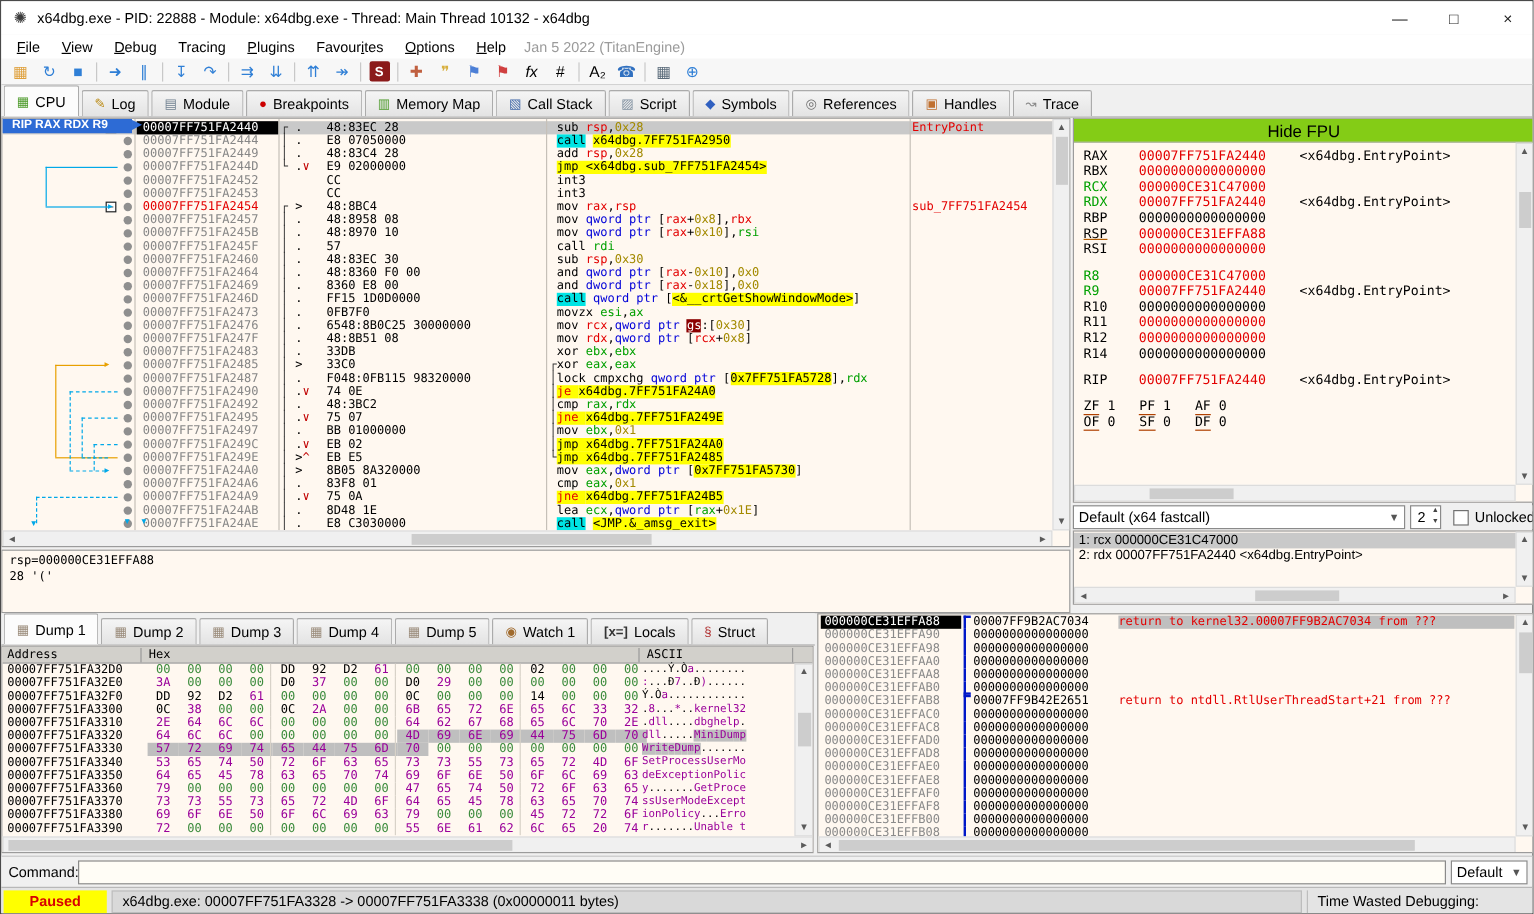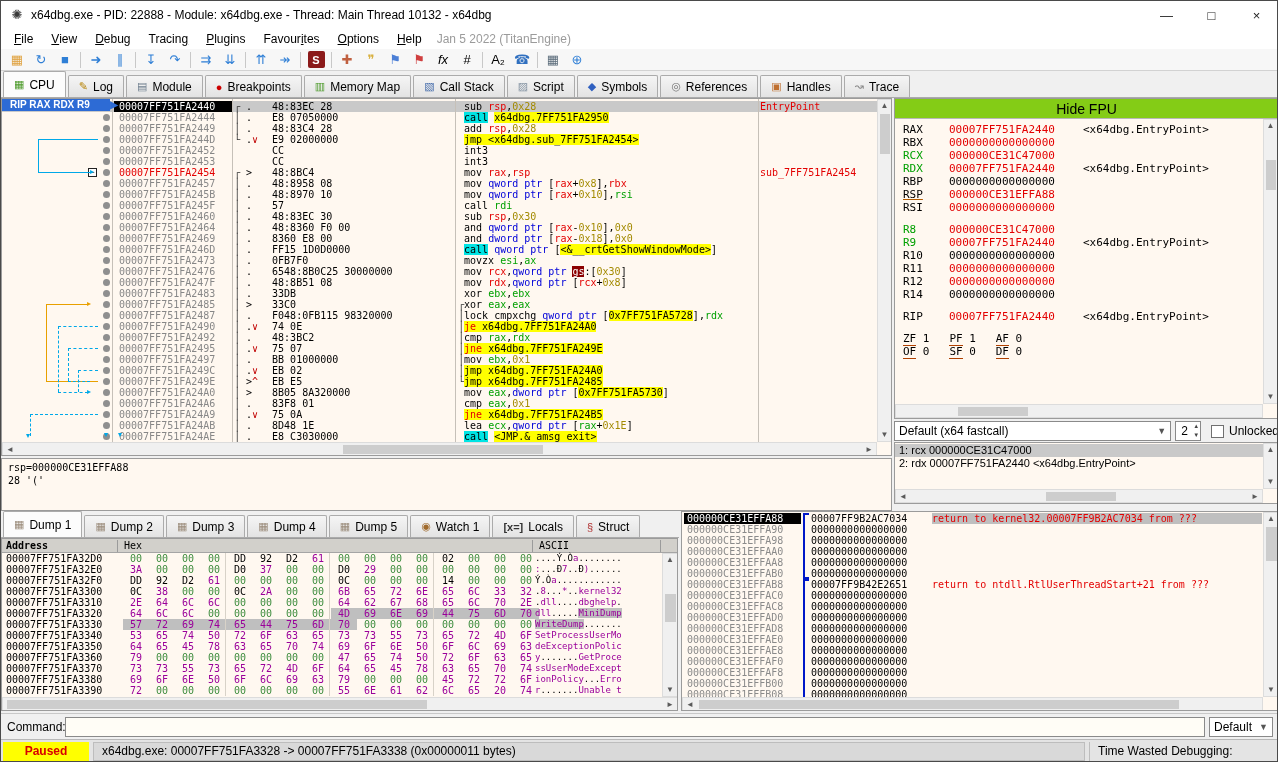--- a/index.html
+++ b/index.html
@@ -470,21 +470,21 @@
         <span>Locals</span>
       </div>
       <div class="tab">
         <span class="ticon" style="color:#B03030">§</span>
         <span>Struct</span>
       </div>
     </div>
 
   <div class="abs pane" id="dumppane">
     <div class="dumphdr">
-      <span style="left:4px;font-weight:bold;">Address</span>
+      <span style="left:4px;">Address</span>
       <span style="left:122px;">Hex</span>
       <span style="left:537px;">ASCII</span>
       <div class="hdr-sep" style="left:115px;"></div>
       <div class="hdr-sep" style="left:530px;"></div>
       <div class="hdr-sep" style="left:658px;"></div>
     </div>
     <div id="dumprows">
         <div class="dumprow mono"><span class="du-addr">00007FF751FA32D0</span><span class="du-byte hz" style="left:121px;">00</span><span class="du-byte hz" style="left:147px;">00</span><span class="du-byte hz" style="left:173px;">00</span><span class="du-byte hz" style="left:199px;">00</span><span class="grp-sep" style="left:223px;"></span><span class="du-byte hk" style="left:225px;">DD</span><span class="du-byte hk" style="left:251px;">92</span><span class="du-byte hk" style="left:277px;">D2</span><span class="du-byte hp" style="left:303px;">61</span><span class="grp-sep" style="left:327px;"></span><span class="du-byte hz" style="left:329px;">00</span><span class="du-byte hz" style="left:355px;">00</span><span class="du-byte hz" style="left:381px;">00</span><span class="du-byte hz" style="left:407px;">00</span><span class="grp-sep" style="left:431px;"></span><span class="du-byte hk" style="left:433px;">02</span><span class="du-byte hz" style="left:459px;">00</span><span class="du-byte hz" style="left:485px;">00</span><span class="du-byte hz" style="left:511px;">00</span><span class="du-ascii"><span class="hk">.</span><span class="hk">.</span><span class="hk">.</span><span class="hk">.</span><span class="hk">Ý</span><span class="hk">.</span><span class="hk">Ò</span><span class="hp">a</span><span class="hk">.</span><span class="hk">.</span><span class="hk">.</span><span class="hk">.</span><span class="hk">.</span><span class="hk">.</span><span class="hk">.</span><span class="hk">.</span></span></div>
         <div class="dumprow mono"><span class="du-addr">00007FF751FA32E0</span><span class="du-byte hp" style="left:121px;">3A</span><span class="du-byte hz" style="left:147px;">00</span><span class="du-byte hz" style="left:173px;">00</span><span class="du-byte hz" style="left:199px;">00</span><span class="grp-sep" style="left:223px;"></span><span class="du-byte hk" style="left:225px;">D0</span><span class="du-byte hp" style="left:251px;">37</span><span class="du-byte hz" style="left:277px;">00</span><span class="du-byte hz" style="left:303px;">00</span><span class="grp-sep" style="left:327px;"></span><span class="du-byte hk" style="left:329px;">D0</span><span class="du-byte hp" style="left:355px;">29</span><span class="du-byte hz" style="left:381px;">00</span><span class="du-byte hz" style="left:407px;">00</span><span class="grp-sep" style="left:431px;"></span><span class="du-byte hz" style="left:433px;">00</span><span class="du-byte hz" style="left:459px;">00</span><span class="du-byte hz" style="left:485px;">00</span><span class="du-byte hz" style="left:511px;">00</span><span class="du-ascii"><span class="hp">:</span><span class="hk">.</span><span class="hk">.</span><span class="hk">.</span><span class="hk">Ð</span><span class="hp">7</span><span class="hk">.</span><span class="hk">.</span><span class="hk">Ð</span><span class="hp">)</span><span class="hk">.</span><span class="hk">.</span><span class="hk">.</span><span class="hk">.</span><span class="hk">.</span><span class="hk">.</span></span></div>
         <div class="dumprow mono"><span class="du-addr">00007FF751FA32F0</span><span class="du-byte hk" style="left:121px;">DD</span><span class="du-byte hk" style="left:147px;">92</span><span class="du-byte hk" style="left:173px;">D2</span><span class="du-byte hp" style="left:199px;">61</span><span class="grp-sep" style="left:223px;"></span><span class="du-byte hz" style="left:225px;">00</span><span class="du-byte hz" style="left:251px;">00</span><span class="du-byte hz" style="left:277px;">00</span><span class="du-byte hz" style="left:303px;">00</span><span class="grp-sep" style="left:327px;"></span><span class="du-byte hk" style="left:329px;">0C</span><span class="du-byte hz" style="left:355px;">00</span><span class="du-byte hz" style="left:381px;">00</span><span class="du-byte hz" style="left:407px;">00</span><span class="grp-sep" style="left:431px;"></span><span class="du-byte hk" style="left:433px;">14</span><span class="du-byte hz" style="left:459px;">00</span><span class="du-byte hz" style="left:485px;">00</span><span class="du-byte hz" style="left:511px;">00</span><span class="du-ascii"><span class="hk">Ý</span><span class="hk">.</span><span class="hk">Ò</span><span class="hp">a</span><span class="hk">.</span><span class="hk">.</span><span class="hk">.</span><span class="hk">.</span><span class="hk">.</span><span class="hk">.</span><span class="hk">.</span><span class="hk">.</span><span class="hk">.</span><span class="hk">.</span><span class="hk">.</span><span class="hk">.</span></span></div>

